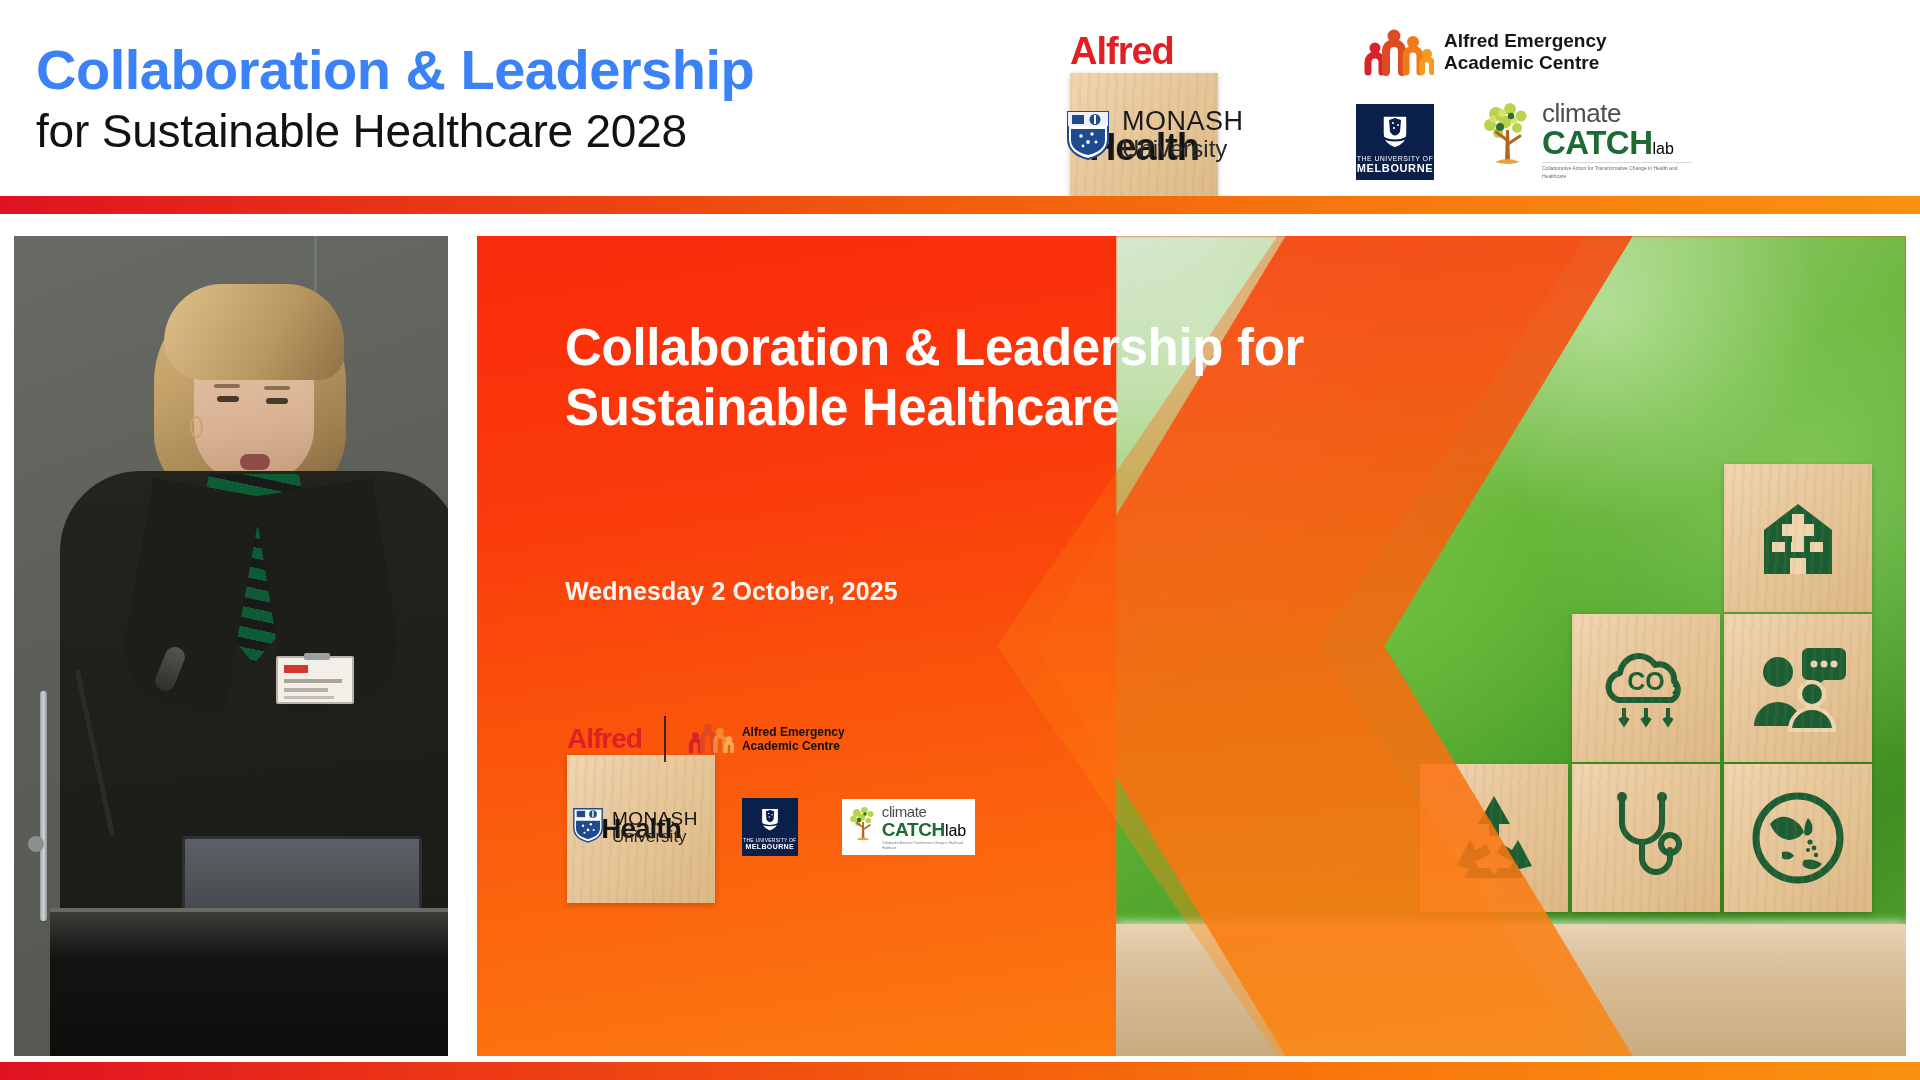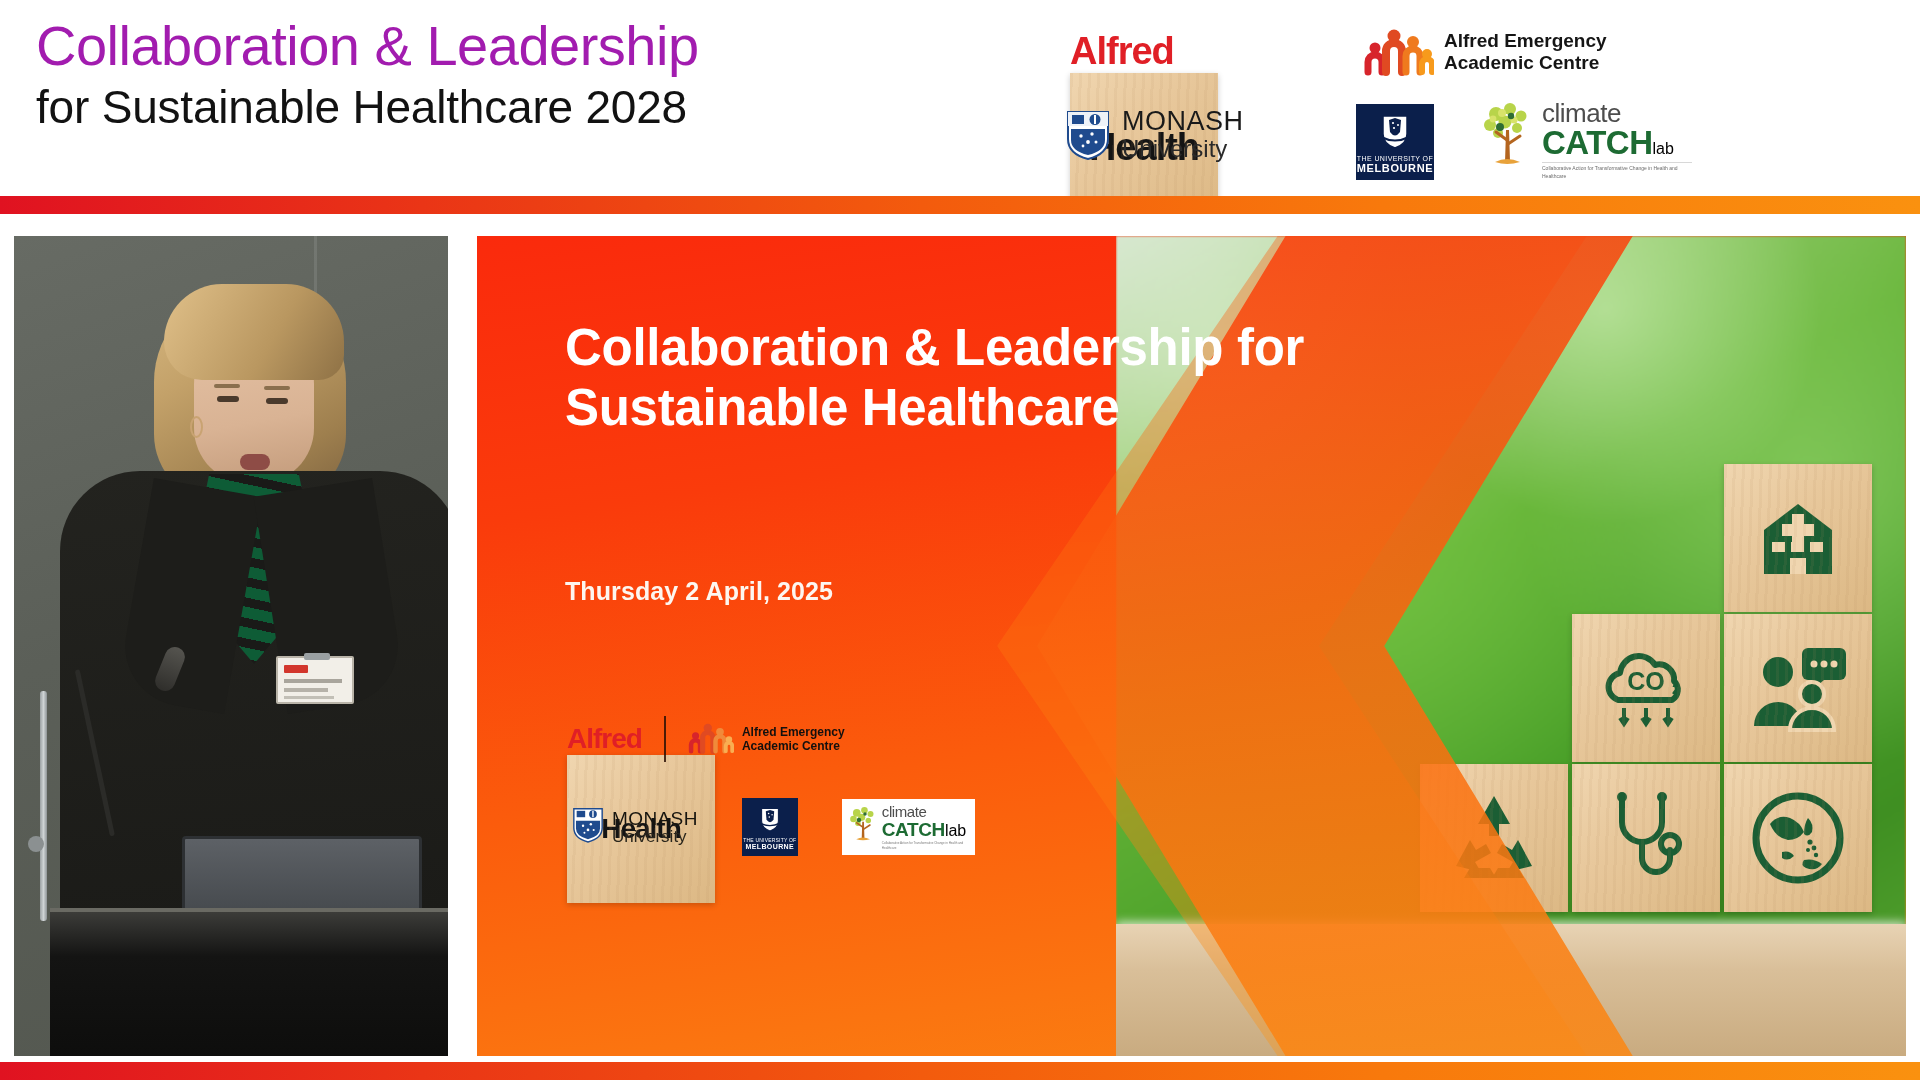--- a/index.html
+++ b/index.html
@@ -12,23 +12,24 @@
 
   
   .header {
     position:absolute; left:0; top:0; width:1920px; height:196px;
     background:#ffffff;
   }
   .header-titles {
     position:absolute; left:36px; top:16px;
   }
   .title-line1 {
-    font-size:56px; font-weight:normal; color:#a21caf;
+    font-size:56px; font-weight:bold; color:#3b82f6;
     letter-spacing:-0.5px; line-height:1.07;
     font-family:"Liberation Sans", sans-serif;
+    margin-top:24px;
   }
   .title-line2 {
     font-size:46px; font-weight:normal; color:#121212;
     line-height:1.18; letter-spacing:-0.2px; margin-top:4px;
   }
 
   
   .hdr-logos { position:absolute; right:20px; top:8px; width:860px; height:172px; }
   .hdr-row1 { position:absolute; left:0; top:8px; width:860px; height:70px; }
   .hdr-row2 { position:absolute; left:0; top:96px; width:860px; height:78px; }
@@ -520,21 +521,21 @@
           </span>
         </div>
       </div>
     </div>
 
     <div class="chevron-soft"></div>
     <div class="chevron"></div>
 
     <div class="slide-body">
       <div class="slide-title">Collaboration &amp; Leadership for Sustainable Healthcare</div>
-      <div class="slide-date">Thursday 2 April, 2025</div>
+      <div class="slide-date">Wednesday 2 October, 2025</div>
 
       <div class="slide-logos-1">
         <div class="lg-alfredhealth" style="font-size:28px;">
           <span class="red">Alfred</span><span class="blk">Health</span>
         </div>
         <div class="sl-divider"></div>
         <div class="s-aeac">
           <span>
             <svg width="46" height="36" viewBox="0 0 70 56">
               <g fill="none" stroke-linecap="round">

